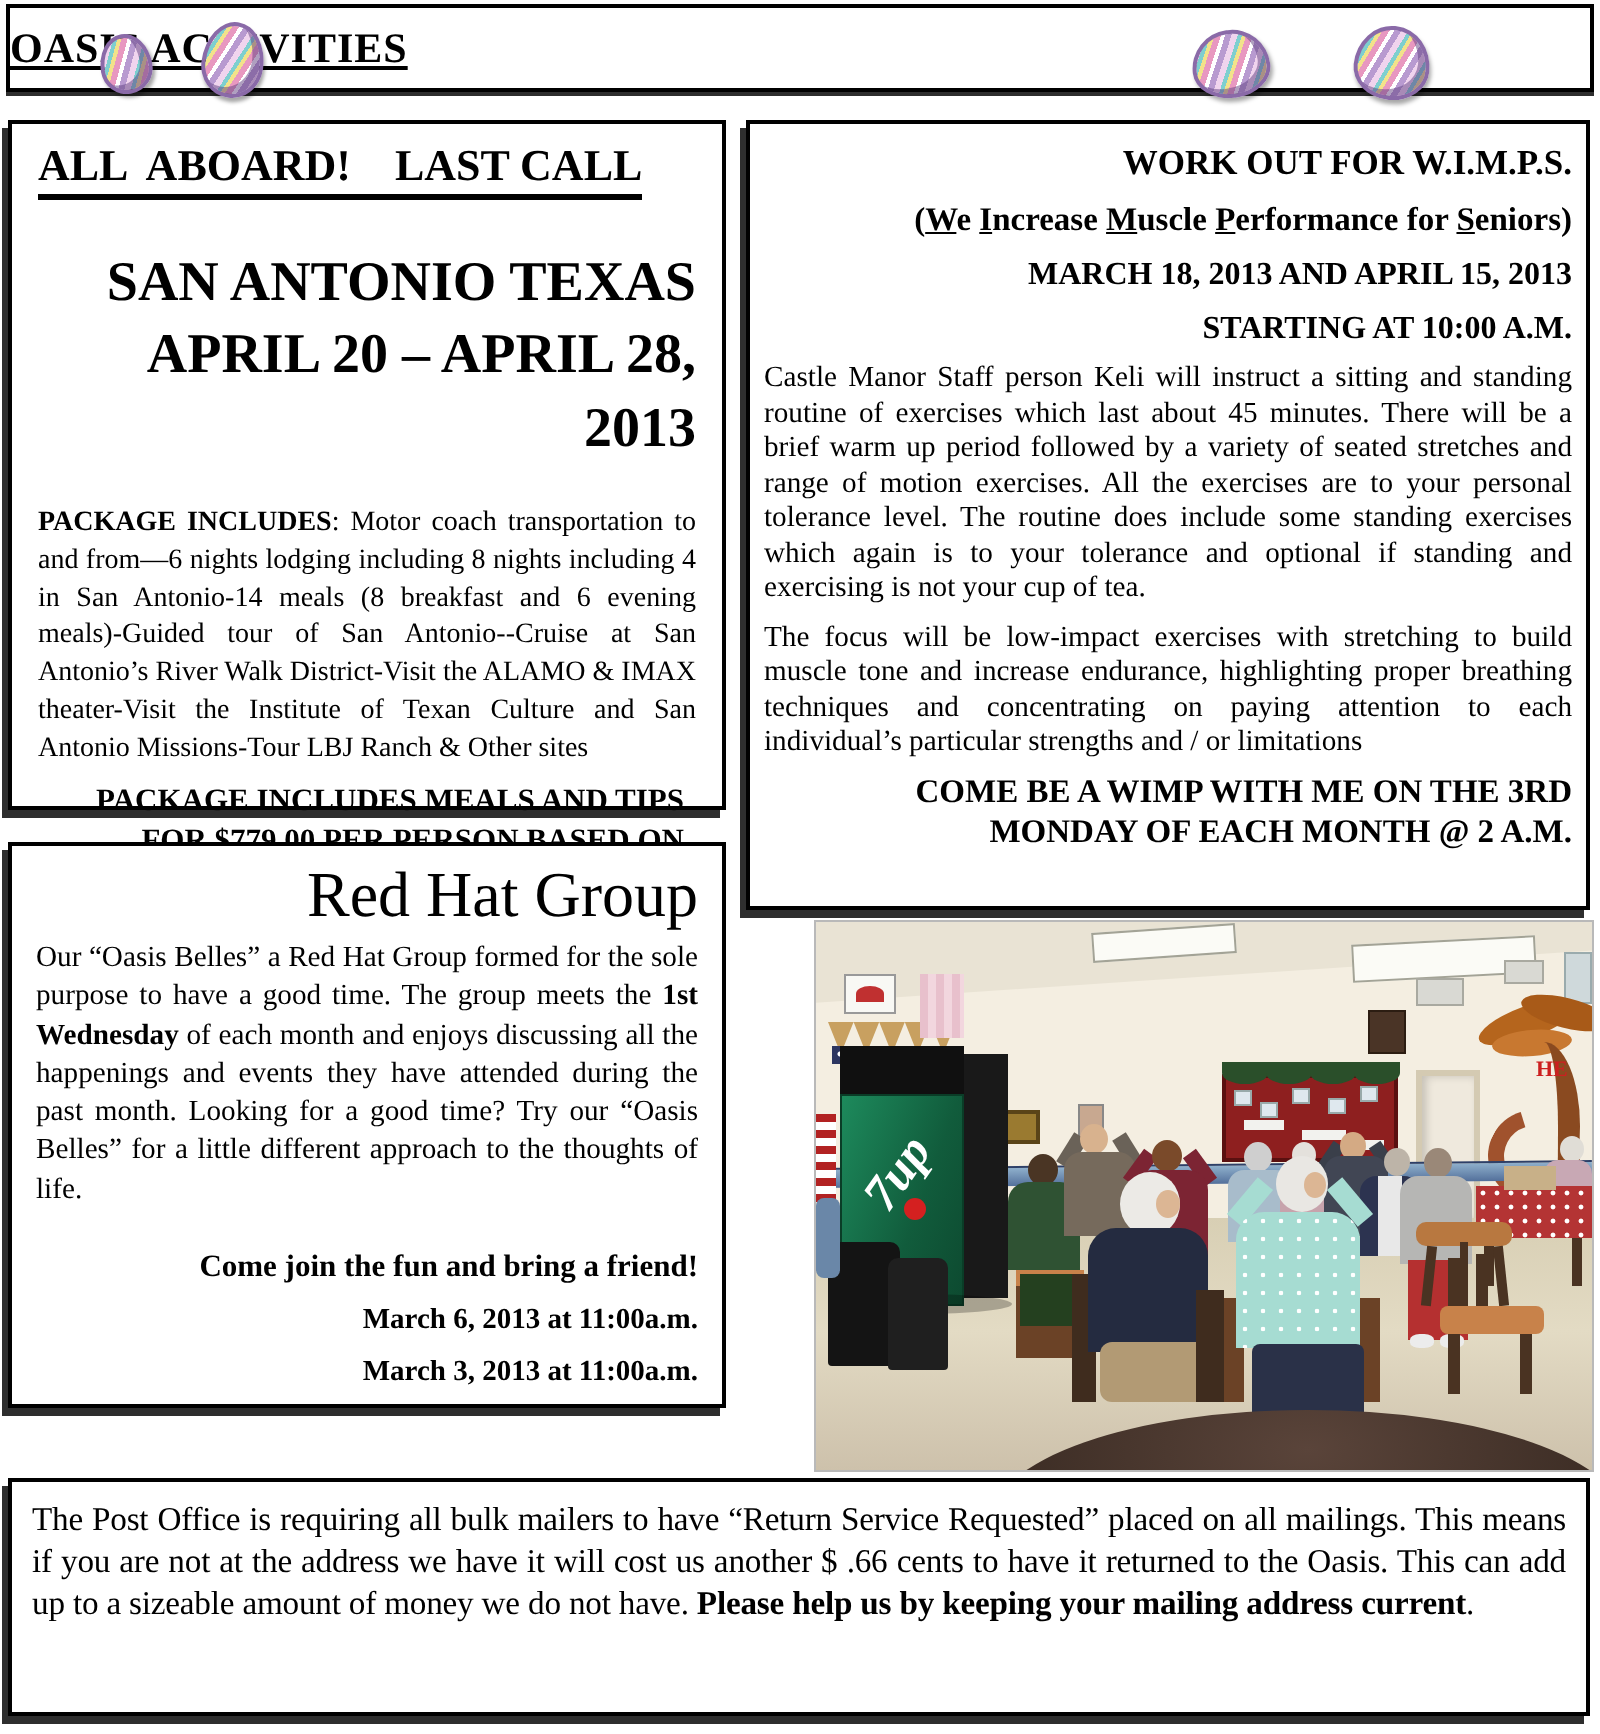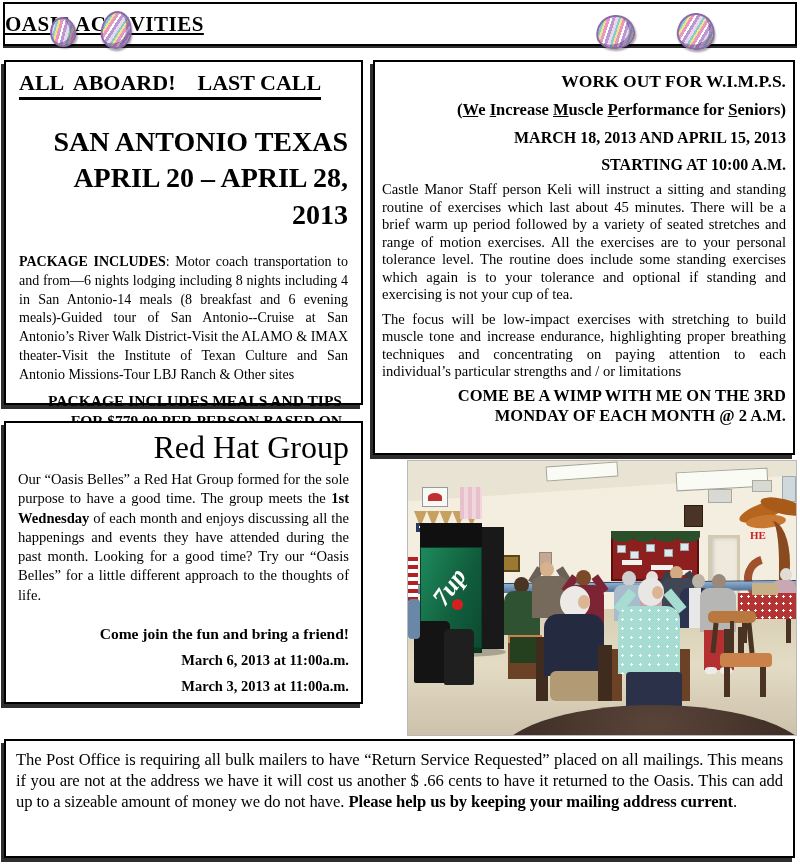--- a/index.html
+++ b/index.html
@@ -131,21 +131,21 @@
   <div class="wstrip" style="left:214px;top:99px;width:20px;"></div>
   <div class="wstrip" style="left:243px;top:104px;width:22px;"></div>
   <div class="wstrip" style="left:266px;top:109px;width:18px;"></div>
   <div style="left:300px;top:74px;width:32px;height:78px;background:#efe9dd;border:3px solid #d4cab2;box-shadow:inset 2px 0 4px rgba(0,0,0,.18);"></div>
 
   <div style="left:330px;top:42px;width:52px;height:16px;background:#b5651d;border-radius:50%;transform:rotate(-20deg);"></div>
   <div style="left:352px;top:38px;width:46px;height:15px;background:#a85a18;border-radius:50%;transform:rotate(14deg);"></div>
   <div style="left:338px;top:54px;width:40px;height:13px;background:#c87830;border-radius:50%;transform:rotate(-5deg);"></div>
   <div style="left:352px;top:60px;width:30px;height:84px;border-right:11px solid #8a4a20;border-radius:0 60% 40% 0/0 50% 50% 0;"></div>
   <div style="left:336px;top:94px;width:46px;height:46px;border:8px solid #a0522d;border-top-color:transparent;border-radius:50%;transform:rotate(28deg);"></div>
-  <div style="left:342px;top:68px;font:bold 11px 'Liberation Serif',serif;color:#cc2020;">HE</div>
+  <div style="left:360px;top:68px;font:bold 11px 'Liberation Serif',serif;color:#cc2020;">HE</div>
 
   <div class="stripe"></div>
   <div class="floor"></div>
 
   <div style="left:0;top:96px;width:10px;height:44px;background:repeating-linear-gradient(180deg,#b22222 0 4px,#fff 4px 8px);"></div>
   <div style="left:6px;top:50px;width:64px;height:16px;background:#c8a060;clip-path:polygon(0 0,100% 0,90% 100%,80% 0,70% 100%,60% 0,50% 100%,40% 0,30% 100%,20% 0,10% 100%);"></div>
   <div style="left:8px;top:62px;width:56px;height:9px;background:#2c3560;background-image:radial-gradient(circle,#fff 1px,transparent 1.5px);background-size:8px 8px;"></div>
   <div style="left:14px;top:26px;width:26px;height:20px;background:#f8f8f4;border:1px solid #999;"></div>
   <div style="left:20px;top:32px;width:14px;height:8px;background:#c03030;border-radius:50% 50% 0 0;"></div>
   <div style="left:52px;top:26px;width:22px;height:32px;background:repeating-linear-gradient(90deg,#e8c0cc 0 4px,#f2d6de 4px 8px);"></div>

